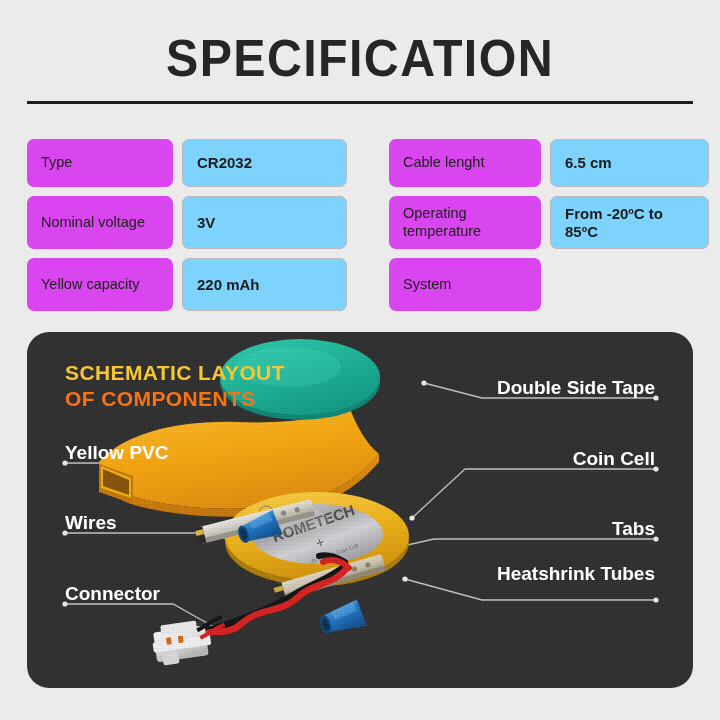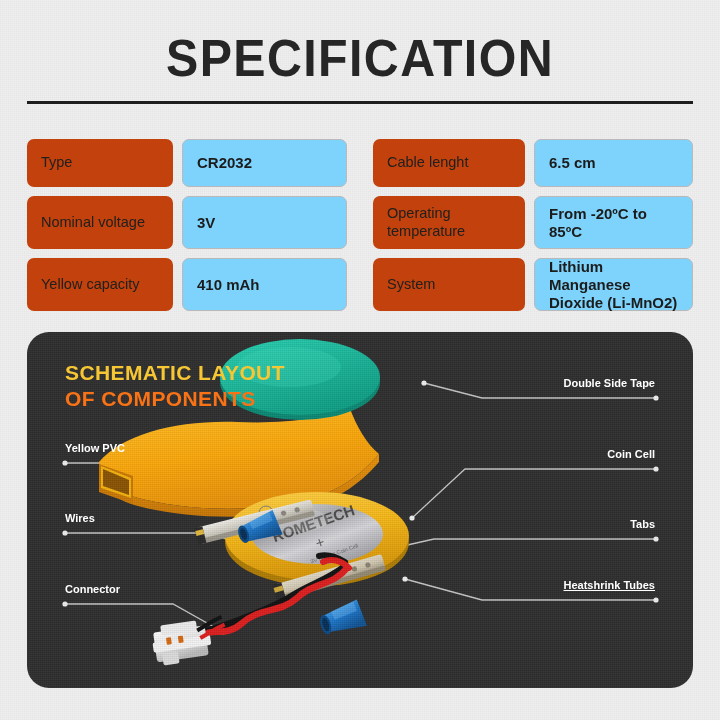--- a/index.html
+++ b/index.html
@@ -27,29 +27,29 @@
   }
   .rule{
     position:absolute; left:27px; top:101px; width:666px; height:3px;
     background:#1e1e1e;
   }
 
   
   .spec{ position:absolute; left:27px; top:139px; width:666px; }
   .col{ position:absolute; top:0; width:320px; }
   .col.left{ left:0; }
-  .col.right{ left:346px; }
+  .col.right{ left:362px; }
   .row{ position:relative; height:48px; margin-bottom:9px; }
   .row.tall{ height:53px; }
   .cell{
     position:absolute; top:0; bottom:0; display:flex; align-items:center;
     box-sizing:border-box; border-radius:7px;
   }
   .cell.label{
-    left:0; width:146px; background:#c2410c; padding:0 14px;
+    left:0; width:146px; background:#d946ef; padding:0 14px;
     font-size:14.5px; color:#20201e; line-height:1.18;
   }
   .col.right .cell.label{ width:152px; }
   .cell.value{
     left:155px; right:0; background:#7dd3fc;
     border:1px solid #b9b9bc; padding:0 14px;
     font-size:15px; font-weight:bold; color:#1c1c1c; line-height:1.2;
   }
   .col.right .cell.value{ left:161px; }
 
@@ -65,21 +65,21 @@
       repeating-linear-gradient(90deg, rgba(255,255,255,.04) 0 1px, rgba(0,0,0,.07) 1px 2px);
   }
   .panel-title{
     position:absolute; left:38px; top:28px; line-height:1.22;
     font-weight:bold; font-size:21px; letter-spacing:.4px;
   }
   .pt1{ color:#f7c733; }
   .pt2{ color:#f97316; }
 
   .callout{
-    position:absolute; color:#fff; font-size:11px; font-weight:bold;
+    position:absolute; color:#fff; font-size:19px; font-weight:bold;
     white-space:nowrap;
   }
 
   svg.art{ position:absolute; left:0; top:0; width:666px; height:356px; }
 </style>
 </head>
 <body>
 
 <div class="page-noise"></div>
 
@@ -94,36 +94,35 @@
       <div class="row">
         <div class="cell label">Type</div>
         <div class="cell value">CR2032</div>
       </div>
       <div class="row tall">
         <div class="cell label">Nominal voltage</div>
         <div class="cell value">3V</div>
       </div>
       <div class="row tall">
         <div class="cell label">Yellow capacity</div>
-        <div class="cell value">410 mAh</div>
+        <div class="cell value">220 mAh</div>
       </div>
     </div>
 
     <div class="col right">
       <div class="row">
         <div class="cell label">Cable lenght</div>
         <div class="cell value">6.5 cm</div>
       </div>
       <div class="row tall">
         <div class="cell label">Operating temperature</div>
         <div class="cell value">From -20ºC to 85ºC</div>
       </div>
       <div class="row tall">
         <div class="cell label">System</div>
-        <div class="cell value">Lithium Manganese Dioxide (Li-MnO2)</div>
       </div>
     </div>
 
   </div>
 
   <div class="panel">
 
     <svg class="art" viewBox="0 0 666 356">
       <defs>
         <linearGradient id="gTape" x1="0" y1="0" x2="0.6" y2="1">
@@ -294,16 +293,16 @@
       <div class="pt2">OF COMPONENTS</div>
     </div>
 
     <div class="callout" style="left:38px; top:110px;">Yellow PVC</div>
     <div class="callout" style="left:38px; top:180px;">Wires</div>
     <div class="callout" style="left:38px; top:251px;">Connector</div>
 
     <div class="callout" style="right:38px; top:45px;">Double Side Tape</div>
     <div class="callout" style="right:38px; top:116px;">Coin Cell</div>
     <div class="callout" style="right:38px; top:186px;">Tabs</div>
-    <div class="callout" style="right:38px; top:247px;text-decoration:underline;">Heatshrink Tubes</div>
+    <div class="callout" style="right:38px; top:231px;">Heatshrink Tubes</div>
 
   </div>
 </div>
 
 </body></html>

